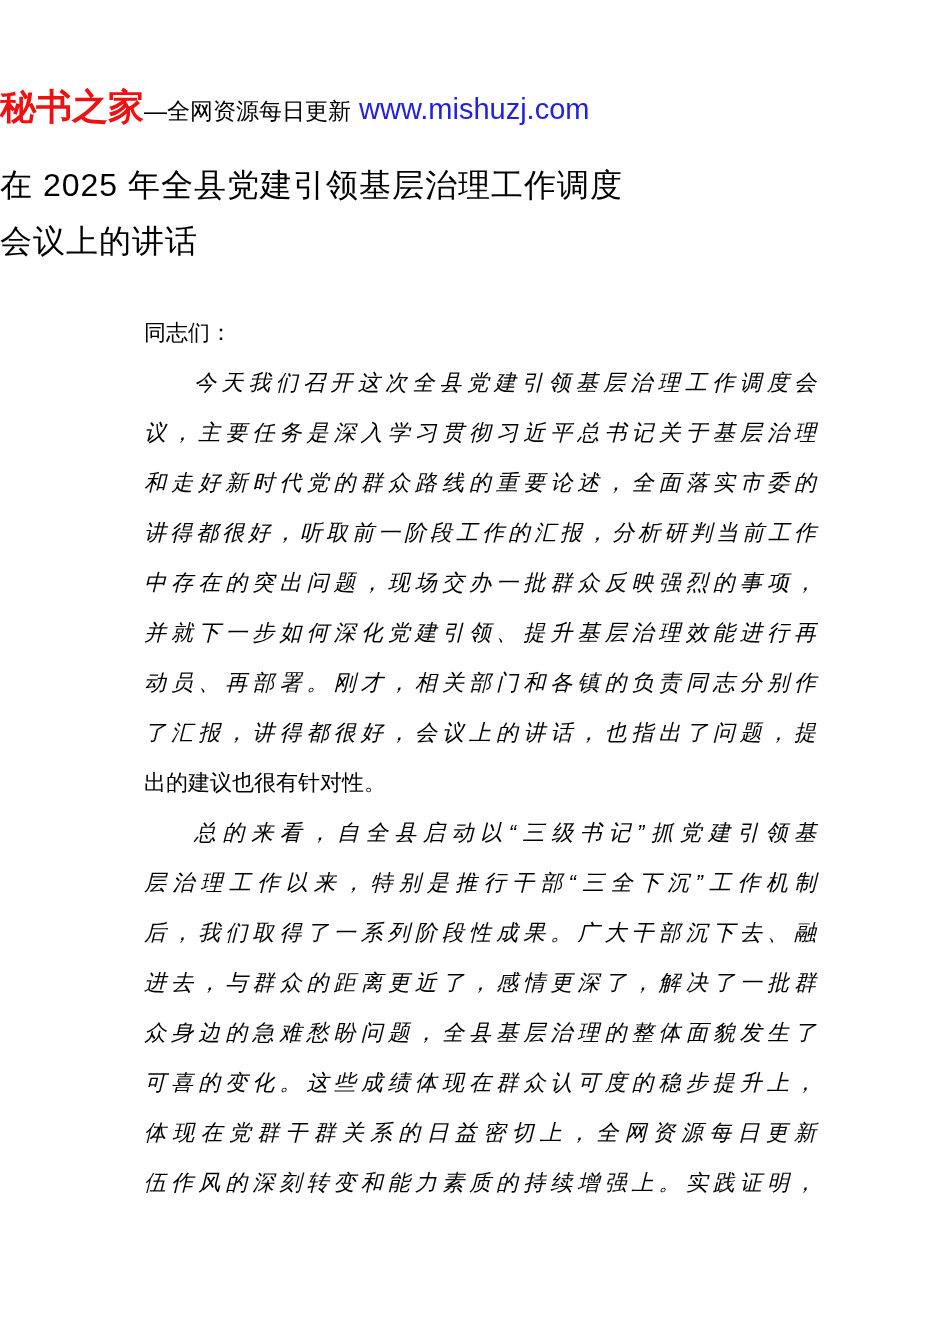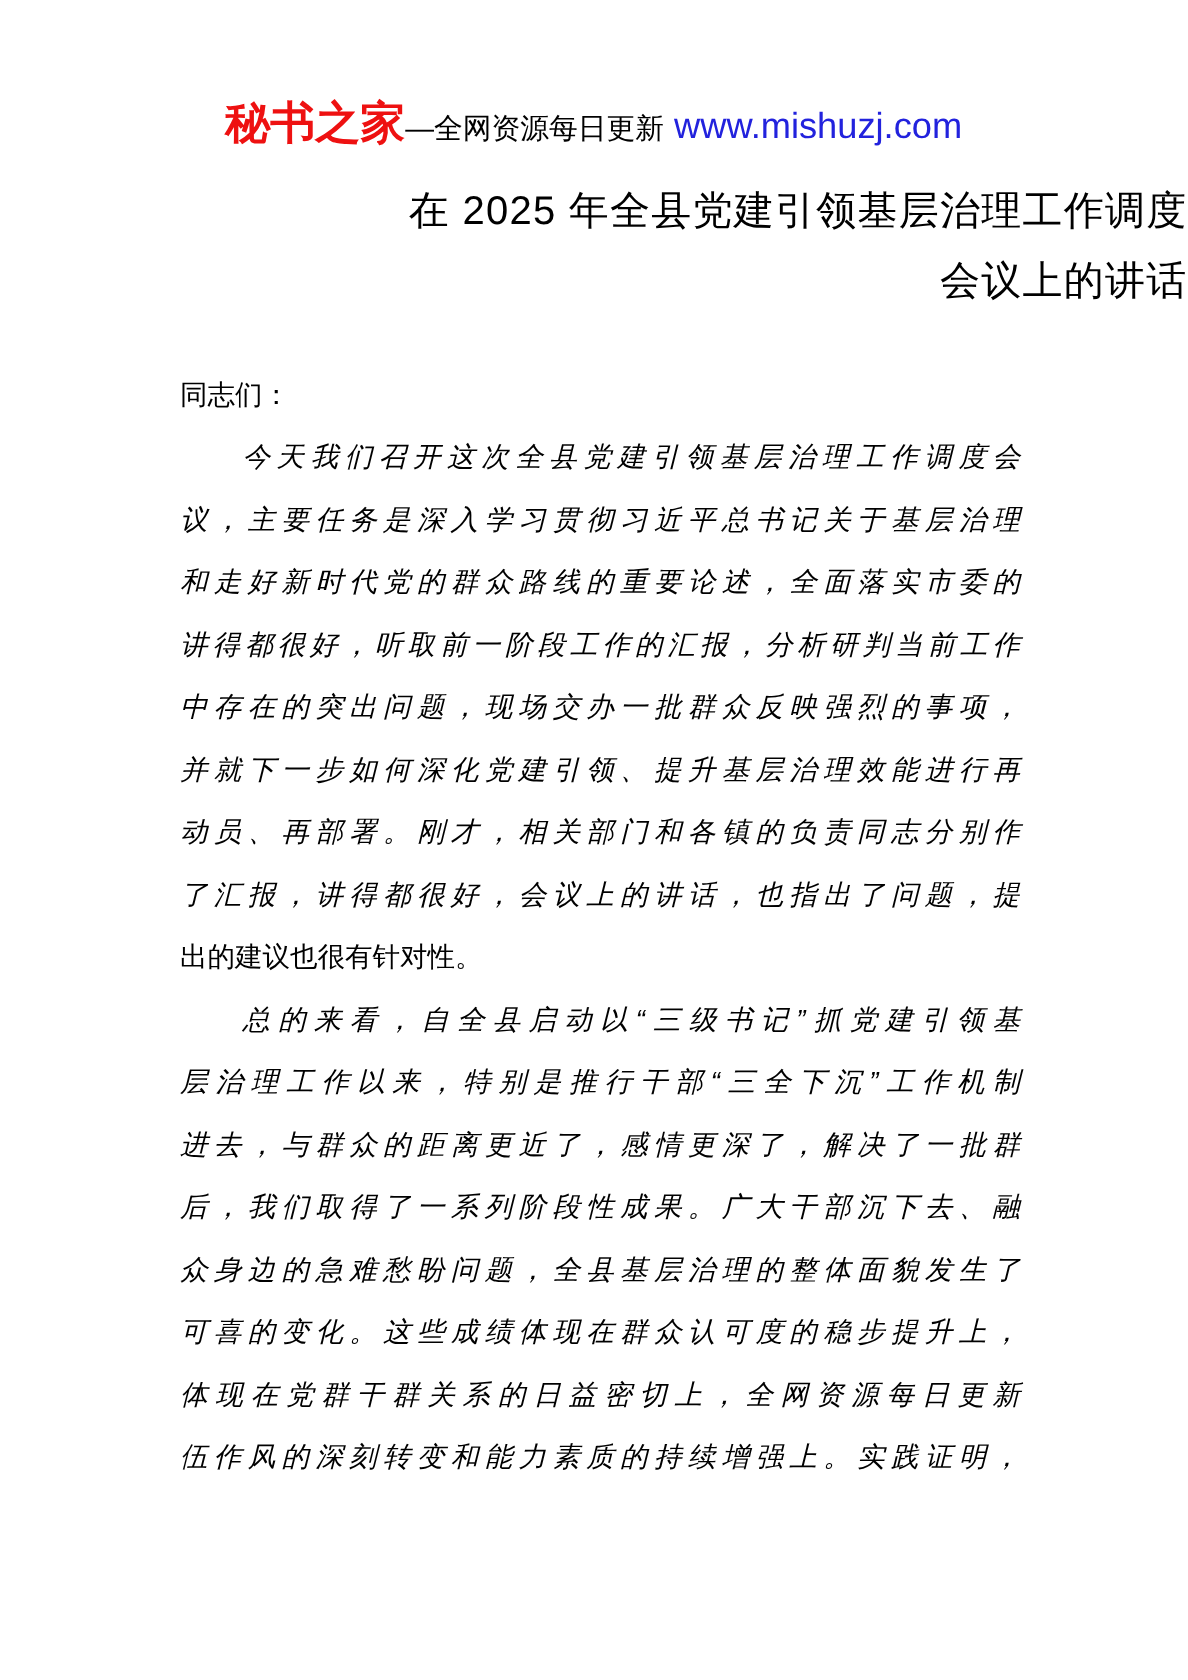--- a/index.html
+++ b/index.html
@@ -8,41 +8,40 @@
     position: relative;
     width: 950px;
     height: 1344px;
     background: #ffffff;
     overflow: hidden;
     font-family: "Liberation Sans", sans-serif;
     color: #000000;
   }
   .doc-header {
     padding-top: 84px;
-    text-align: center;
-    line-height: 28px;
+    line-height: 46px;
     white-space: nowrap;
   }
   .site-name {
     font-size: 36px;
     font-weight: bold;
     color: #ee1111;
   }
   .tagline {
     font-size: 23px;
     color: #000000;
   }
   .site-url {
     font-size: 29px;
     color: #2222dd;
     margin-left: 8px;
   }
   .doc-title {
     margin: 20px 0 0 0;
-    text-align: right;
+    text-align: left;
     font-weight: 500;
   }
   .title-line {
     display: block;
     font-size: 32px;
     line-height: 56px;
     letter-spacing: 1px;
   }
   .doc-body {
     margin: 39px 0 0 144px;
@@ -87,22 +86,22 @@
         <div class="line full">议，主要任务是深入学习贯彻习近平总书记关于基层治理</div>
         <div class="line full">和走好新时代党的群众路线的重要论述，全面落实市委的</div>
         <div class="line full">讲得都很好，听取前一阶段工作的汇报，分析研判当前工作</div>
         <div class="line full">中存在的突出问题，现场交办一批群众反映强烈的事项，</div>
         <div class="line full">并就下一步如何深化党建引领、提升基层治理效能进行再</div>
         <div class="line full">动员、再部署。刚才，相关部门和各镇的负责同志分别作</div>
         <div class="line full">了汇报，讲得都很好，会议上的讲话，也指出了问题，提</div>
         <div class="line para-end">出的建议也很有针对性。</div>
         <div class="line indent full">总的来看，自全县启动以“三级书记”抓党建引领基</div>
         <div class="line full">层治理工作以来，特别是推行干部“三全下沉”工作机制</div>
+        <div class="line full">后，我们取得了一系列阶段性成果。广大干部沉下去、融</div>
         <div class="line full">进去，与群众的距离更近了，感情更深了，解决了一批群</div>
-        <div class="line full">后，我们取得了一系列阶段性成果。广大干部沉下去、融</div>
         <div class="line full">众身边的急难愁盼问题，全县基层治理的整体面貌发生了</div>
         <div class="line full">可喜的变化。这些成绩体现在群众认可度的稳步提升上，</div>
         <div class="line full">体现在党群干群关系的日益密切上，全网资源每日更新</div>
         <div class="line full">伍作风的深刻转变和能力素质的持续增强上。实践证明，</div>
       </div>
   </main>
 
 </div>
 
 </body></html>

